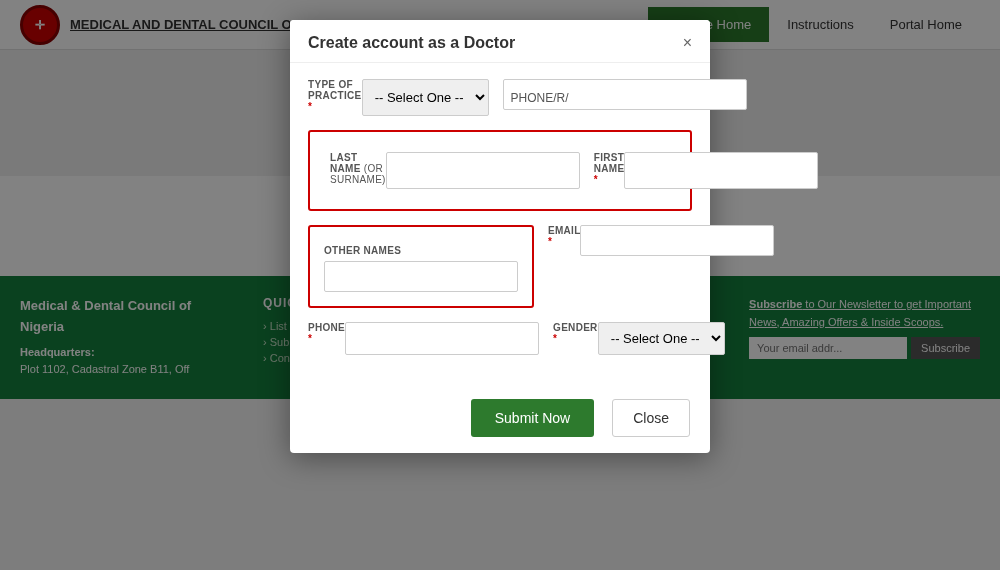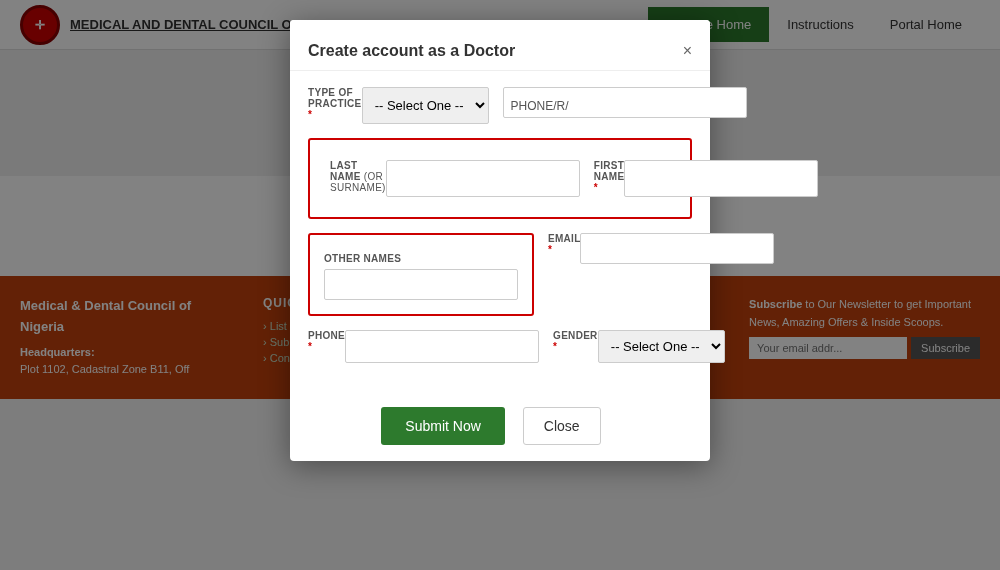--- a/index.html
+++ b/index.html
@@ -21,53 +21,53 @@
     .hero { background: #f0f0f0; padding: 30px 20px 20px 20px; text-align: center; }
     .hero h2 { font-size: 22px; color: #333; margin-bottom: 15px; }
     .hero-buttons { display: flex; gap: 10px; justify-content: center; flex-wrap: wrap; }
     .btn-green { background: #2d7a2d; color: white; border: none; padding: 10px 28px; font-size: 13px; cursor: pointer; }
 
     
     .section2 { background: #fff; padding: 20px; text-align: center; }
     .section2 h2 { font-size: 20px; color: #333; margin-bottom: 12px; }
 
     
-    .footer { background: #c2410c; padding: 20px; color: white; display: flex; gap: 40px; }
+    .footer { background: #15803d; padding: 20px; color: white; display: flex; gap: 40px; }
     .footer-col { flex: 1; }
     .footer-col h4 { font-size: 12px; text-transform: uppercase; margin-bottom: 10px; letter-spacing: 1px; }
     .footer-col p { font-size: 11px; line-height: 1.6; }
     .footer-col a { color: #cce5cc; font-size: 11px; display: block; margin-bottom: 4px; text-decoration: none; }
     .footer-col a::before { content: '› '; }
     .footer-subscribe { display: flex; gap: 4px; }
     .footer-subscribe input { flex: 1; padding: 5px 8px; font-size: 11px; border: none; }
     .footer-subscribe button { background: #555; color: white; border: none; padding: 5px 10px; font-size: 11px; cursor: pointer; }
-    .footer-subscribe-text { font-size: 11px; margin-bottom: 6px; line-height: 1.5; }
+    .footer-subscribe-text { font-size: 11px; margin-bottom: 6px; line-height: 1.5; text-decoration: underline; }
     .footer-subscribe-text b { color: white; }
 
     
     .overlay { position: absolute; top: 0; left: 0; width: 1000px; height: 570px; background: rgba(0,0,0,0.4); z-index: 10; }
 
     
     .modal { position: absolute; top: 20px; left: 50%; transform: translateX(-50%); width: 420px; background: white; border-radius: 4px; z-index: 20; box-shadow: 0 5px 30px rgba(0,0,0,0.4); }
-    .modal-header { background: white; padding: 22px 18px 10px 18px; border-bottom: 1px solid #eee; display: flex; justify-content: space-between; align-items: center; border-radius: 4px 4px 0 0; }
+    .modal-header { background: white; padding: 14px 18px 10px 18px; border-bottom: 1px solid #eee; display: flex; justify-content: space-between; align-items: center; border-radius: 4px 4px 0 0; }
     .modal-title { font-size: 16px; font-weight: bold; color: #333; }
     .modal-close { color: #666; font-size: 16px; cursor: pointer; background: none; border: none; }
     .modal-body { padding: 16px 18px 20px 18px; }
 
     
     .form-row { display: flex; gap: 14px; margin-bottom: 14px; }
     .form-group { flex: 1; display: flex; flex-direction: row; }
     .form-label { font-size: 10px; font-weight: bold; color: #555; text-transform: uppercase; margin-bottom: 4px; letter-spacing: 0.3px; }
     .form-label .required { color: #cc0000; }
     .form-label .sublabel { font-weight: normal; text-transform: none; font-size: 10px; }
     .form-control { border: 1px solid #ccc; padding: 7px 8px; font-size: 13px; border-radius: 2px; outline: none; text-align: right; }
     select.form-control { appearance: auto; }
 
     
-    .modal-footer { padding: 10px 36px 16px 18px; display: flex; justify-content: center; gap: 18px; }
+    .modal-footer { padding: 10px 20px 16px 18px; display: flex; justify-content: flex-end; gap: 18px; }
     .btn-submit { background: #2d7a2d; color: white; border: none; padding: 10px 24px; font-size: 14px; cursor: pointer; border-radius: 3px; }
     .btn-close { background: white; color: #333; border: 1px solid #ccc; padding: 10px 20px; font-size: 14px; cursor: pointer; border-radius: 3px; }
   </style>
 </head>
 <body>
 
 <div class="bg-page">
 
   <div class="top-nav">
     <div class="nav-logo">

